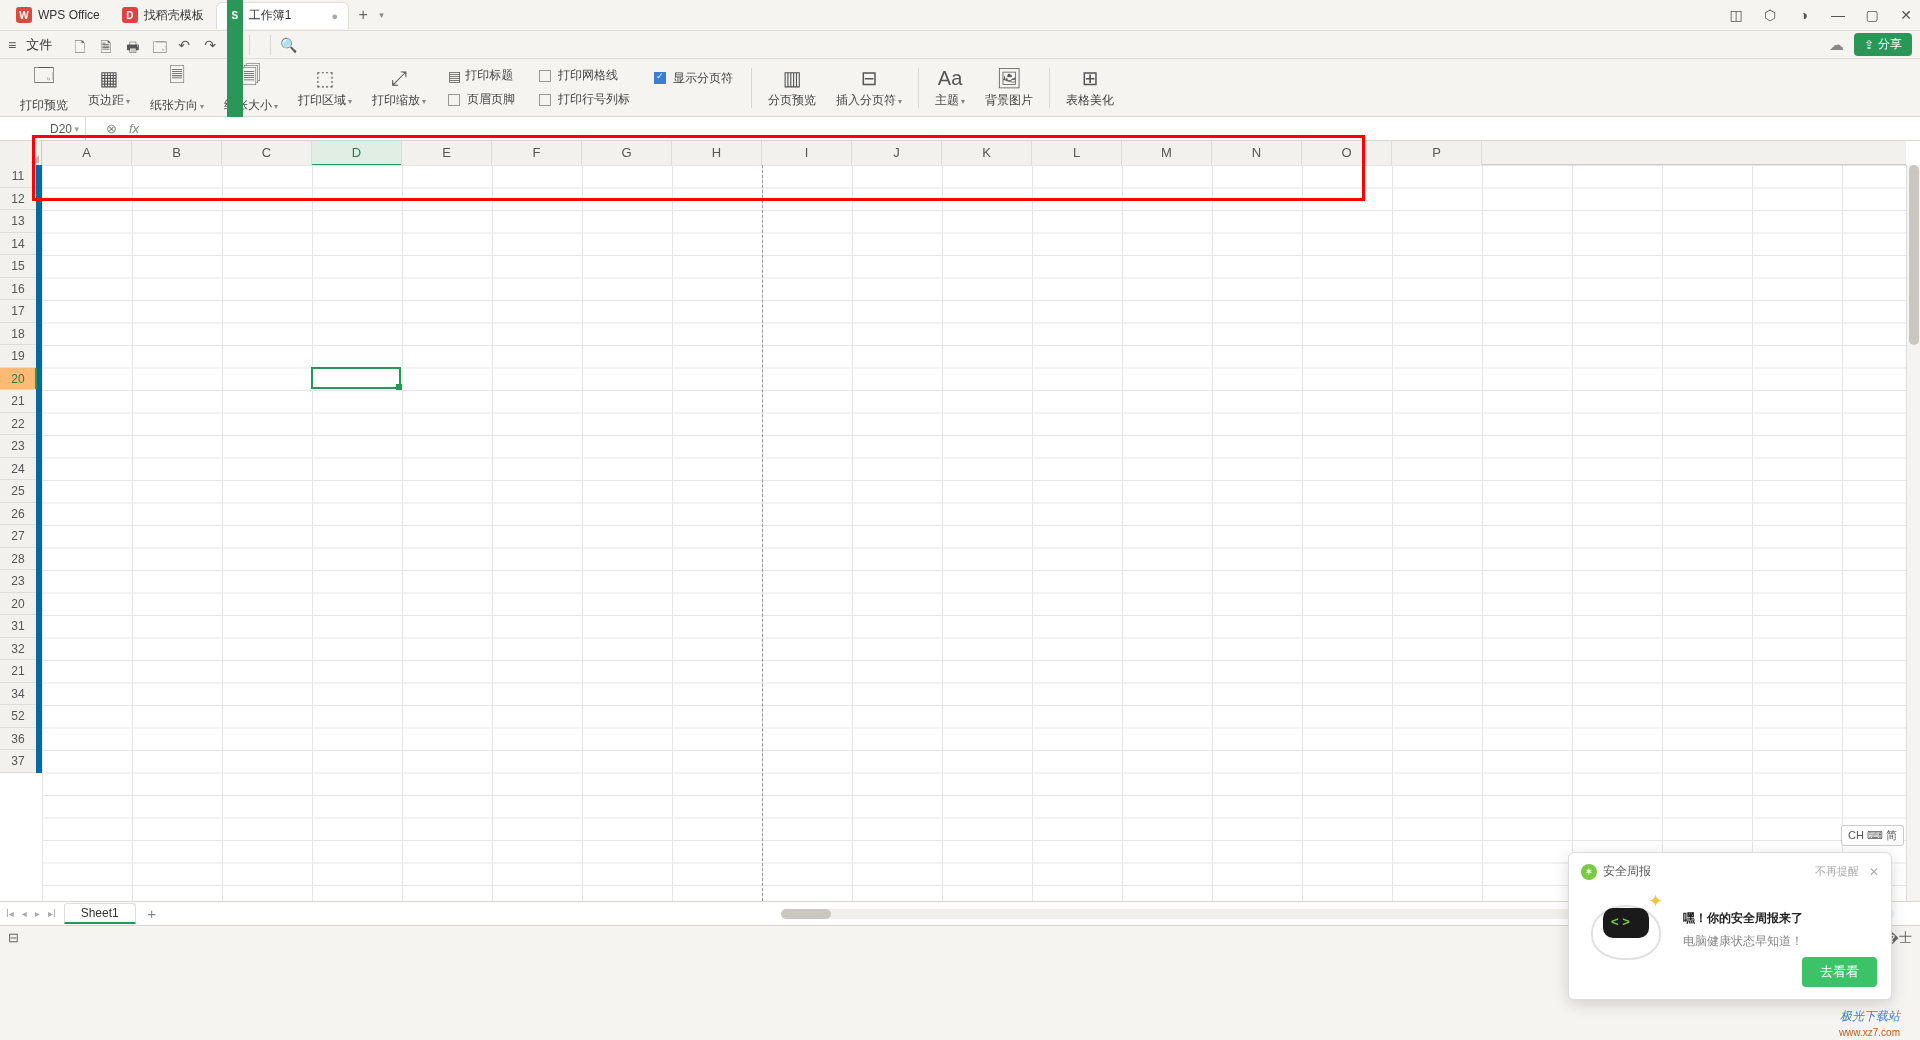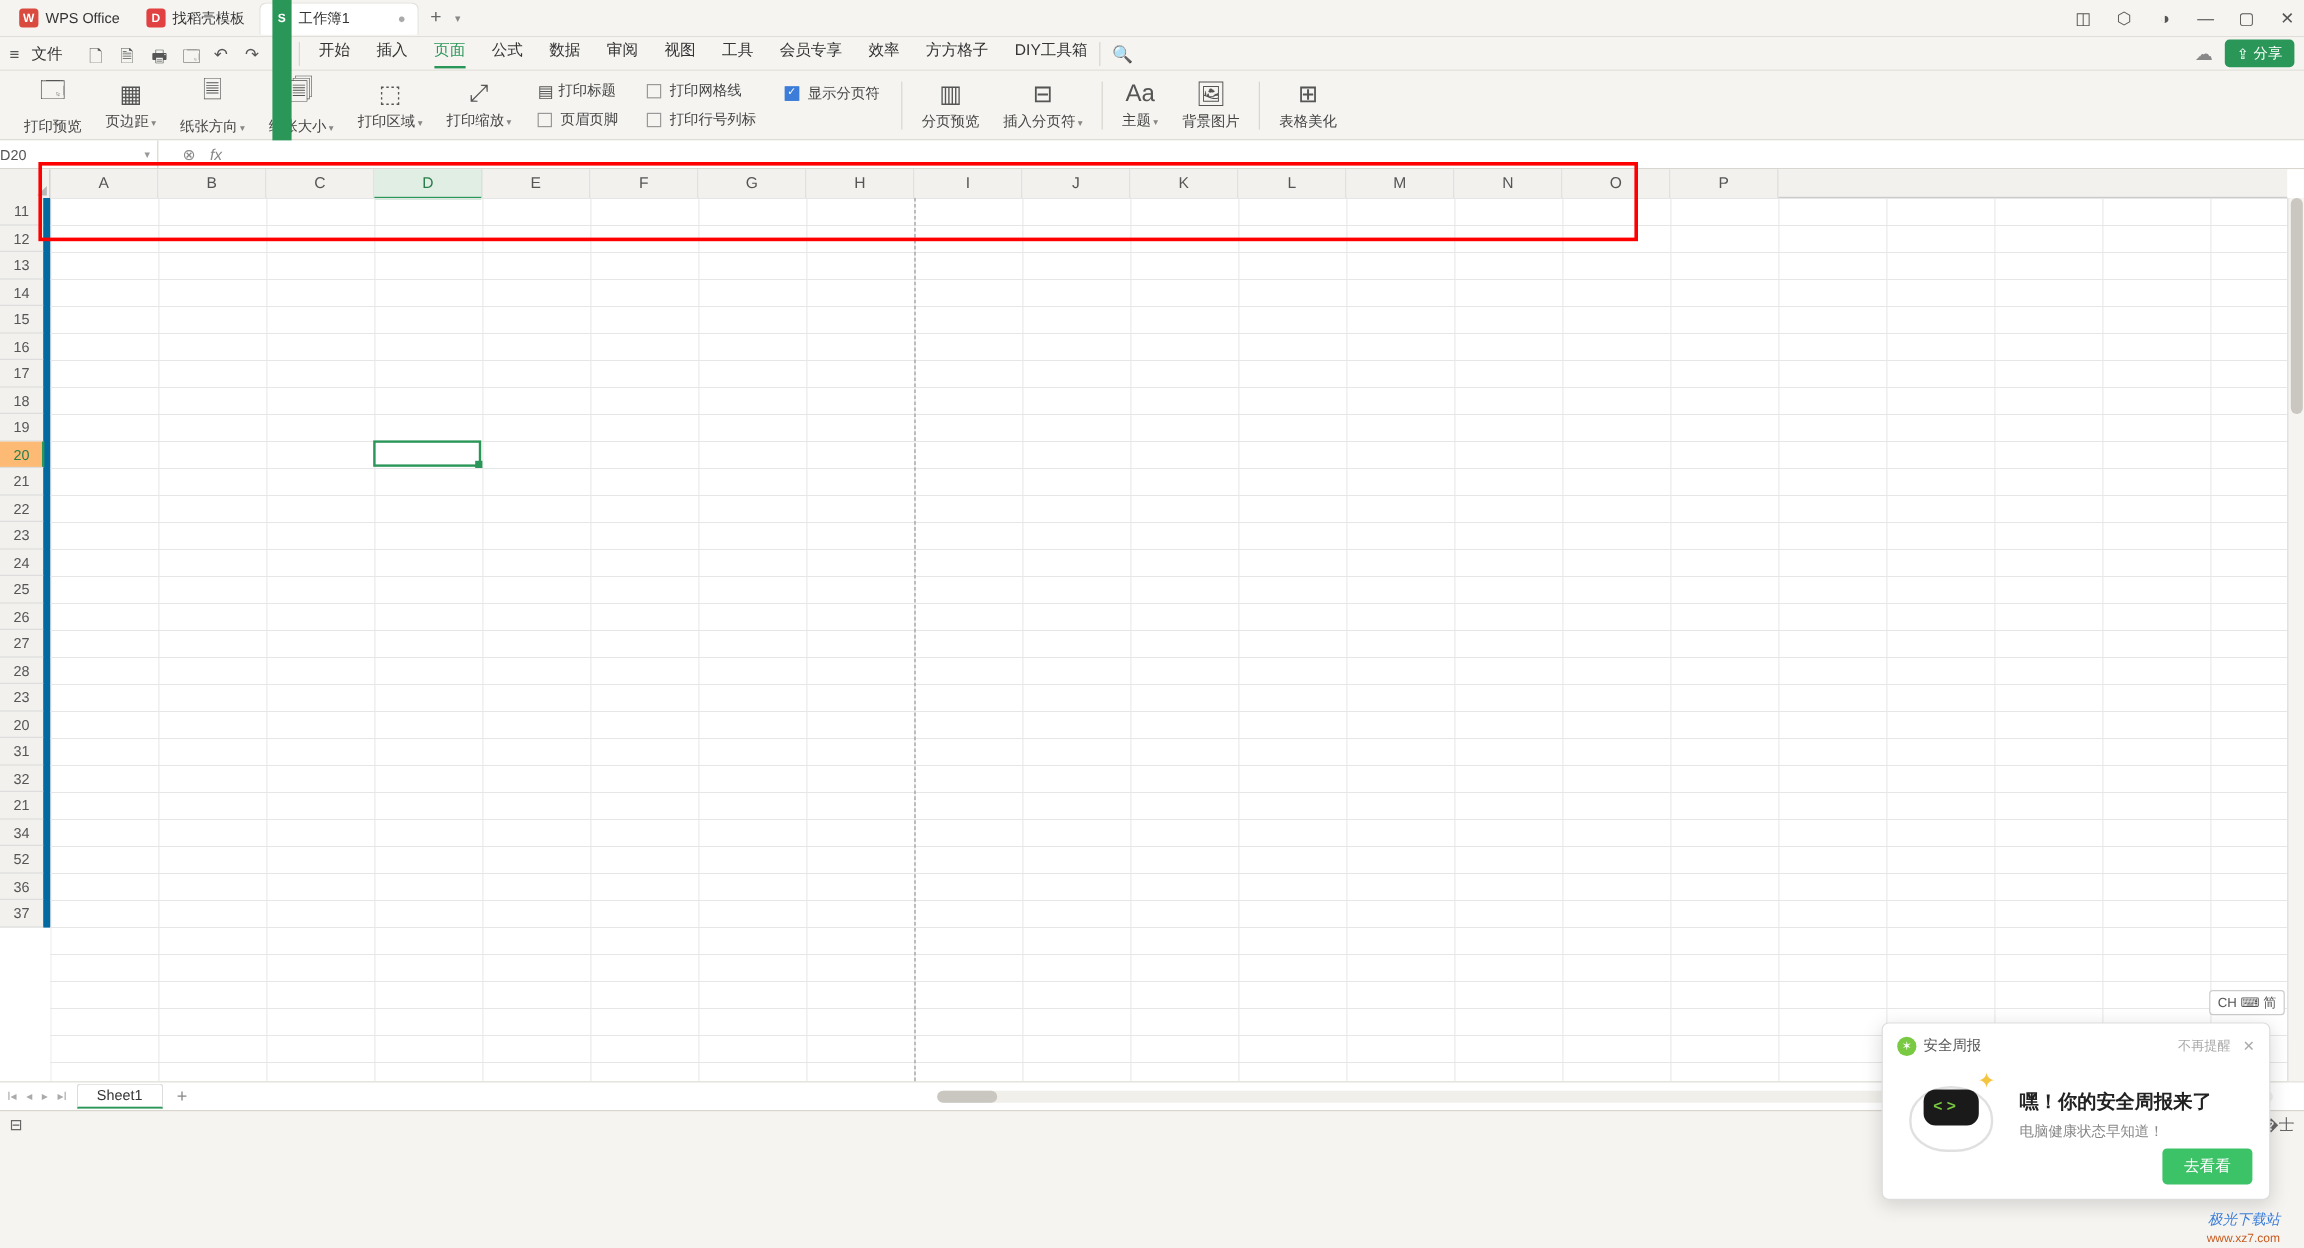--- a/index.html
+++ b/index.html
@@ -40,21 +40,21 @@
   .rgroup-inline { display: flex; align-items: center; gap: 4px; font-size: 12px; color: #444; cursor: pointer; padding: 2px 4px; }
   .rgroup-inline .ico { font-size: 14px; color: #555; }
   .rgroup-col { display: flex; flex-direction: column; gap: 3px; padding: 0 8px; }
   .rdiv { width: 1px; height: 40px; background: #d8d6ce; margin: 0 6px; }
   .chk { width: 12px; height: 12px; border: 1px solid #999; display: inline-block; margin-right: 3px; vertical-align: middle; position: relative; }
   .chk.checked { background: #3b7dd8; border-color: #3b7dd8; }
   .chk.checked::after { content: "✓"; color: #fff; font-size: 9px; position: absolute; top: -2px; left: 1px; }
   .dd { font-size: 8px; color: #888; margin-left: 2px; }
   
   .fbar { height: 24px; background: #fff; border-bottom: 1px solid #d8d6ce; display: flex; align-items: center; position: relative; }
-  .name-box { width: 132px; font-size: 12px; color: #555; border-right: 1px solid #d8d6ce; height: 100%; display: flex; align-items: center; position: relative; }
+  .name-box { width: 86px; padding-left: 50px; font-size: 12px; color: #555; border-right: 1px solid #d8d6ce; height: 100%; display: flex; align-items: center; position: relative; }
   .name-box .dd2 { position: absolute; right: 6px; color: #999; font-size: 9px; }
   .fx-area { display: flex; align-items: center; gap: 12px; padding-left: 20px; }
   .fx-ico { color: #888; font-size: 13px; cursor: pointer; }
   
   .highlight-box { position: absolute; border: 3px solid #ff0000; pointer-events: none; top: 135px; left: 32px; width: 1333px; height: 66px; z-index: 50; }
   
   .sheet { position: relative; background: #fff; height: 760px; }
   .colhead { position: absolute; top: 0; left: 0; right: 14px; height: 24px; display: flex; background: #f2f1ee; border-bottom: 1px solid #ccc; }
   .corner { width: 42px; height: 24px; background: #f2f1ee; border-right: 1px solid #ccc; position: relative; }
   .corner::after { content: ""; position: absolute; right: 2px; bottom: 2px; border-left: 8px solid transparent; border-bottom: 8px solid #b7b7b7; }
@@ -94,21 +94,21 @@
   .popup-hd .pico { width: 16px; height: 16px; background: #7ac943; border-radius: 50%; margin-right: 6px; display: inline-flex; align-items: center; justify-content: center; color: #fff; font-size: 10px; }
   .popup-hd .dismiss { margin-left: auto; color: #aaa; font-size: 11px; cursor: pointer; }
   .popup-hd .close { margin-left: 10px; color: #aaa; cursor: pointer; }
   .popup-body { display: flex; align-items: center; margin-top: 10px; }
   .robot { width: 90px; height: 80px; position: relative; margin-right: 12px; }
   .robot .body { position: absolute; bottom: 10px; left: 10px; width: 70px; height: 55px; background: #fff; border: 2px solid #e0e0e0; border-radius: 50% 50% 45% 45%; }
   .robot .face { position: absolute; top: 18px; left: 22px; width: 46px; height: 30px; background: #1a1a1a; border-radius: 10px; }
   .robot .face::before { content: "< >"; color: #7ac943; position: absolute; top: 6px; left: 8px; font-size: 13px; font-weight: bold; }
   .robot .spark { position: absolute; top: 0; right: 8px; color: #f5c542; font-size: 18px; }
   .popup-txt { flex: 1; }
-  .popup-title { font-size: 16px; font-weight: bold; color: #222; margin-bottom: 6px; }
+  .popup-title { font-size: 12px; font-weight: bold; color: #222; margin-bottom: 6px; }
   .popup-sub { font-size: 12px; color: #888; }
   .popup-btn { position: absolute; right: 14px; bottom: 12px; background: #3cc267; color: #fff; padding: 6px 18px; border-radius: 4px; font-size: 13px; cursor: pointer; }
   
   .ime { position: absolute; right: 16px; bottom: 194px; background: #fff; border: 1px solid #ccc; border-radius: 3px; padding: 2px 6px; font-size: 11px; color: #555; z-index: 90; }
   
   .wm { position: absolute; right: 20px; bottom: 15px; font-size: 12px; color: #3b7dd8; z-index: 110; font-style: italic; }
   .wm2 { position: absolute; right: 20px; bottom: 2px; font-size: 10px; color: #c85a1e; z-index: 110; }
 </style>
 </head>
 <body>
@@ -147,34 +147,20 @@
       <span class="ico">🗋</span>
       <span class="ico">🗎</span>
       <span class="ico">🖶</span>
       <span class="ico">🗔</span>
       <span class="ico">↶</span>
       <span class="ico">↷</span>
       <span class="dropdown-sm">▾</span>
     </div>
   </div>
   <div class="divider-v"></div>
-  <div class="tabs-main" id="maintabs">
-      <span class="mtab">开始</span>
-      <span class="mtab">插入</span>
-      <span class="mtab active">页面</span>
-      <span class="mtab">公式</span>
-      <span class="mtab">数据</span>
-      <span class="mtab">审阅</span>
-      <span class="mtab">视图</span>
-      <span class="mtab">工具</span>
-      <span class="mtab">会员专享</span>
-      <span class="mtab">效率</span>
-      <span class="mtab">方方格子</span>
-      <span class="mtab">DIY工具箱</span>
-    </div>
   <div class="divider-v"></div>
   <span class="ico" style="color:#888;font-size:14px;cursor:pointer;">🔍</span>
   <div class="menubar-right">
     <span class="cloud-ico">☁</span>
     <div class="share-btn">
       <span>⇪</span>
       <span>分享</span>
     </div>
   </div>
 </div>

